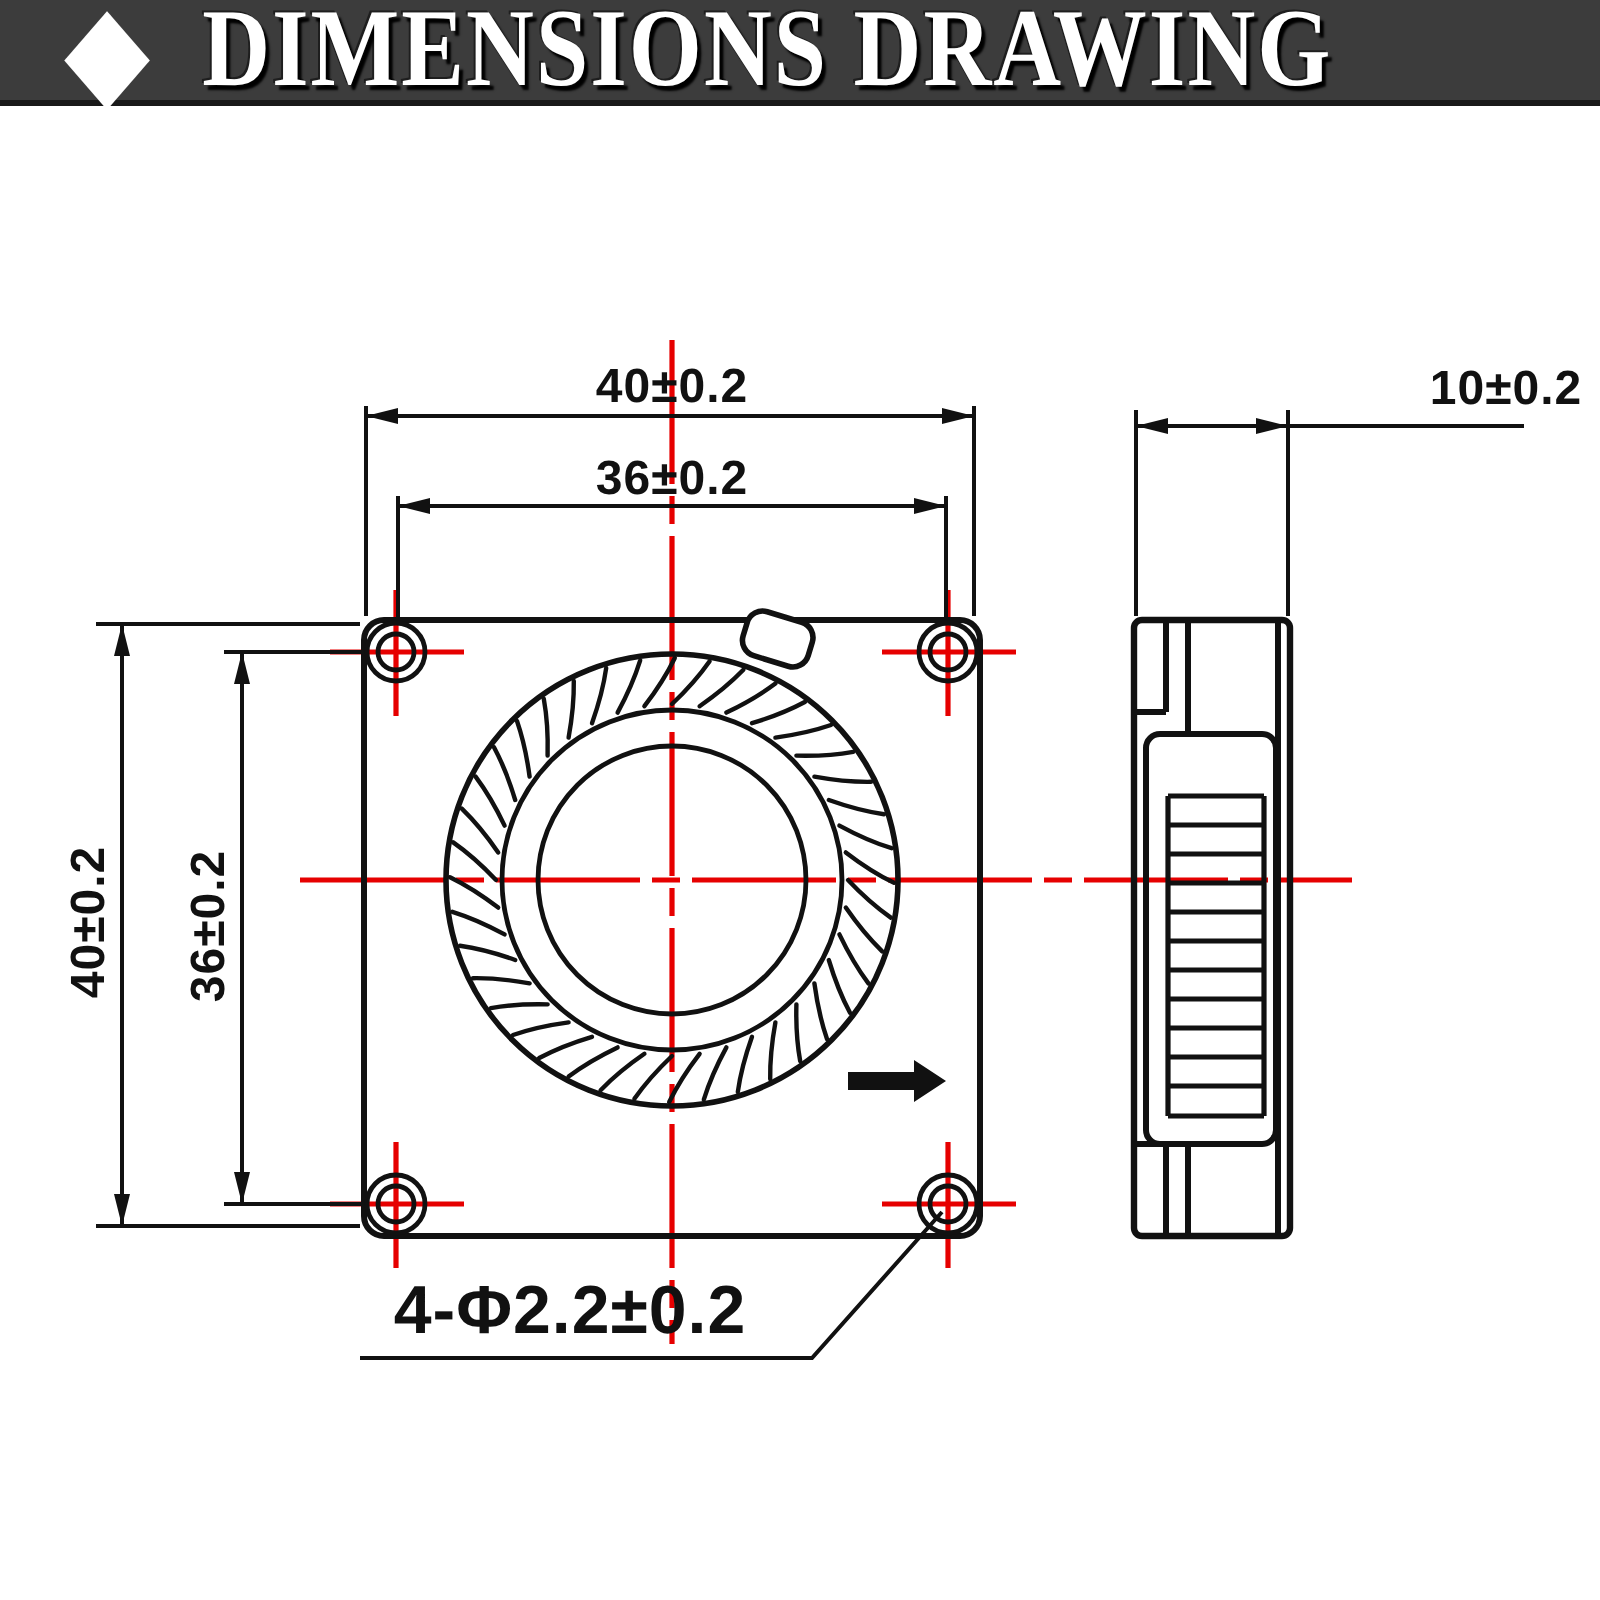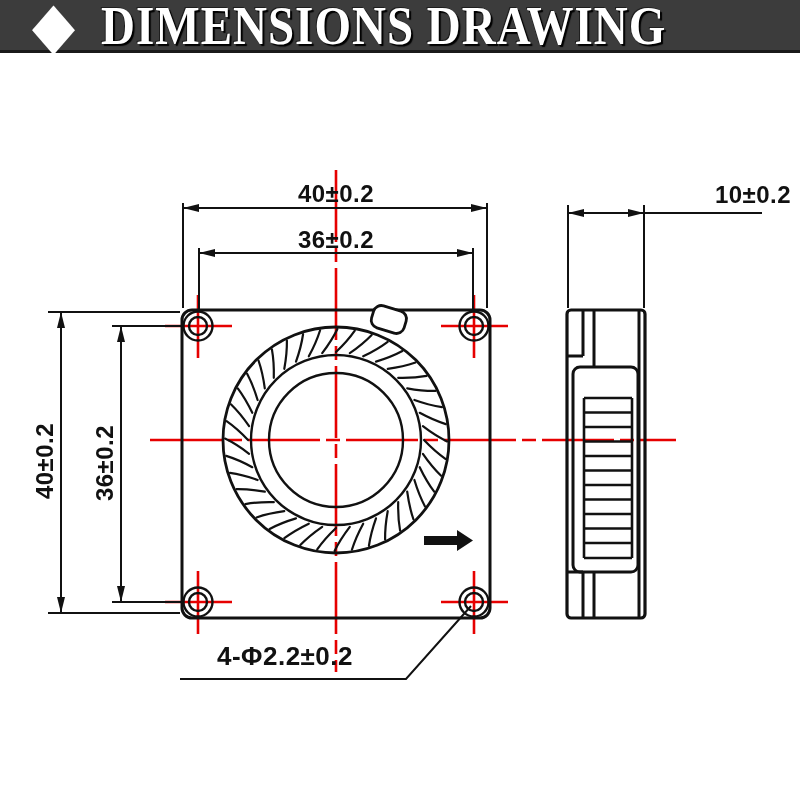--- a/index.html
+++ b/index.html
@@ -16,21 +16,21 @@
                 transform:scaleY(1.18);transform-origin:center;
                 text-shadow:2px 2px 1px #000,-1px -1px 0 #1e1e1e;}
 
   
   svg.canvas{position:absolute;left:0;top:0;width:800px;height:800px;}
 
   
   .dim{position:absolute;font-weight:bold;font-size:24px;color:#111;white-space:nowrap;
        transform:translate(-50%,-50%);letter-spacing:0.5px;}
   .dim.rot{transform:translate(-50%,-50%) rotate(-90deg);}
-  .dim.big{font-size:26px;}
+  .dim.big{font-size:34px;}
 </style>
 </head>
 <body>
 
 <div class="stage">
 
   <div class="banner">
     <span class="diamond">◆</span>
     <span class="banner-title">DIMENSIONS DRAWING</span>
   </div>

